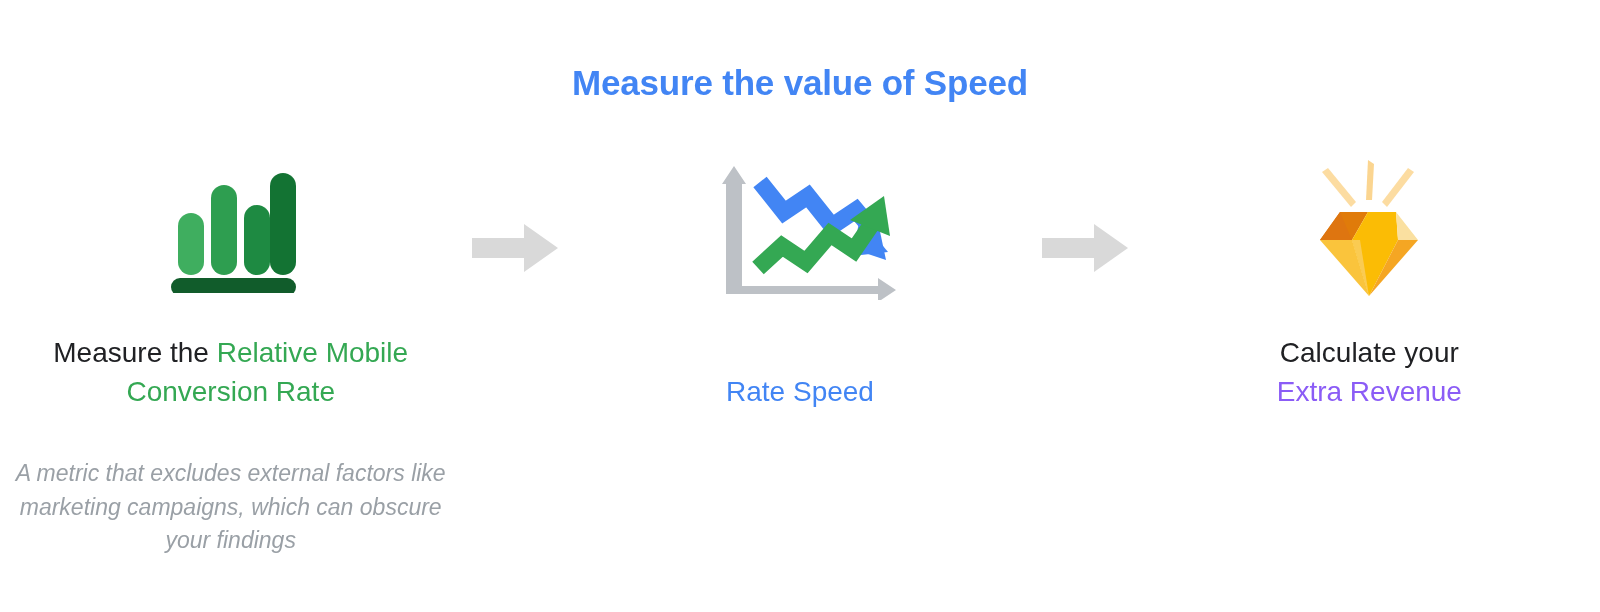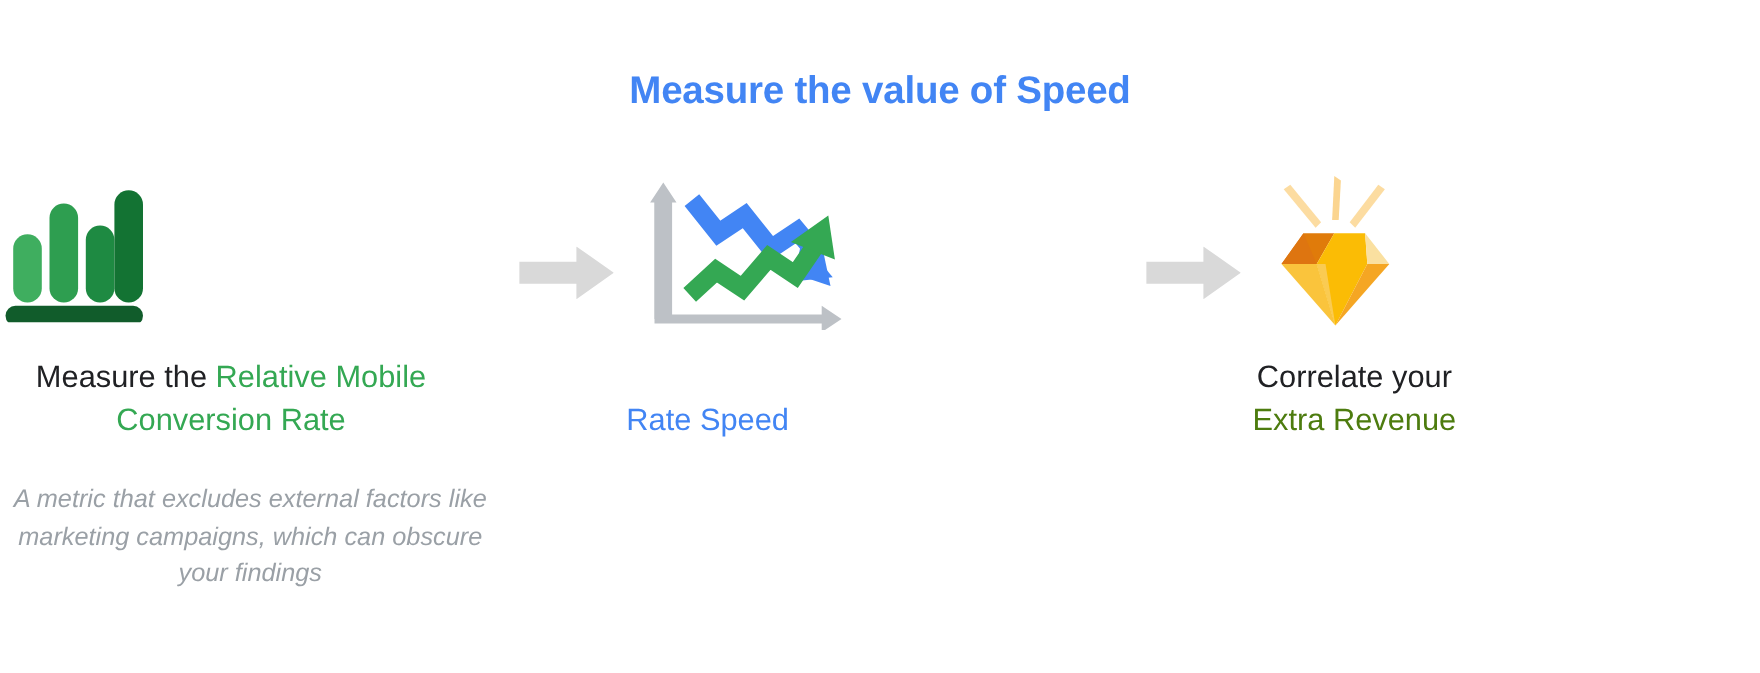--- a/index.html
+++ b/index.html
@@ -45,41 +45,42 @@
     width: 1600px;
     display: flex;
     align-items: flex-start;
     justify-content: center;
   }
 
   .column {
     width: 470px;
     display: flex;
     flex-direction: column;
-    align-items: flex-start;
+    align-items: center;
+    gap: 10px;
   }
 
   .icon-slot {
     height: 140px;
     display: flex;
     align-items: center;
     justify-content: center;
   }
 
   .heading {
     margin-top: 24px;
     font-size: 28px;
     line-height: 1.38;
     color: #202124;
     text-align: center;
     max-width: 420px;
   }
   .heading .accent-green  { color: #34A853; }
   .heading .accent-blue   { color: #4285F4; }
-  .heading .accent-orange { color: #4d7c0f; }
+  .heading .accent-orange { color: #8b5cf6; }
 
   .body-text {
     margin-top: 36px;
     font-size: 23px;
     line-height: 1.45;
     color: #9AA0A6;
     text-align: center;
     max-width: 455px;
     font-style: italic;
   }
@@ -169,20 +170,20 @@
           <path d="M46 52 L58 80 L26 80 Z" fill="#DE7510"></path>
 
           <path d="M26 80 L58 80 L75 136 Z" fill="#FAC43C"></path>
           <path d="M58 80 L104 80 L75 136 Z" fill="#FBBC05"></path>
           <path d="M104 80 L124 80 L75 136 Z" fill="#F5A623"></path>
           <path d="M58 80 L75 136 L66 80 Z" fill="#FACB52"></path>
         </svg>
       </div>
 
       <div class="heading">
-        <span>Correlate your</span><br>
+        <span>Calculate your</span><br>
         <span class="accent-orange">Extra Revenue</span>
       </div>
 
     </div>
 
   </div>
 </div>
 
 </body></html>

